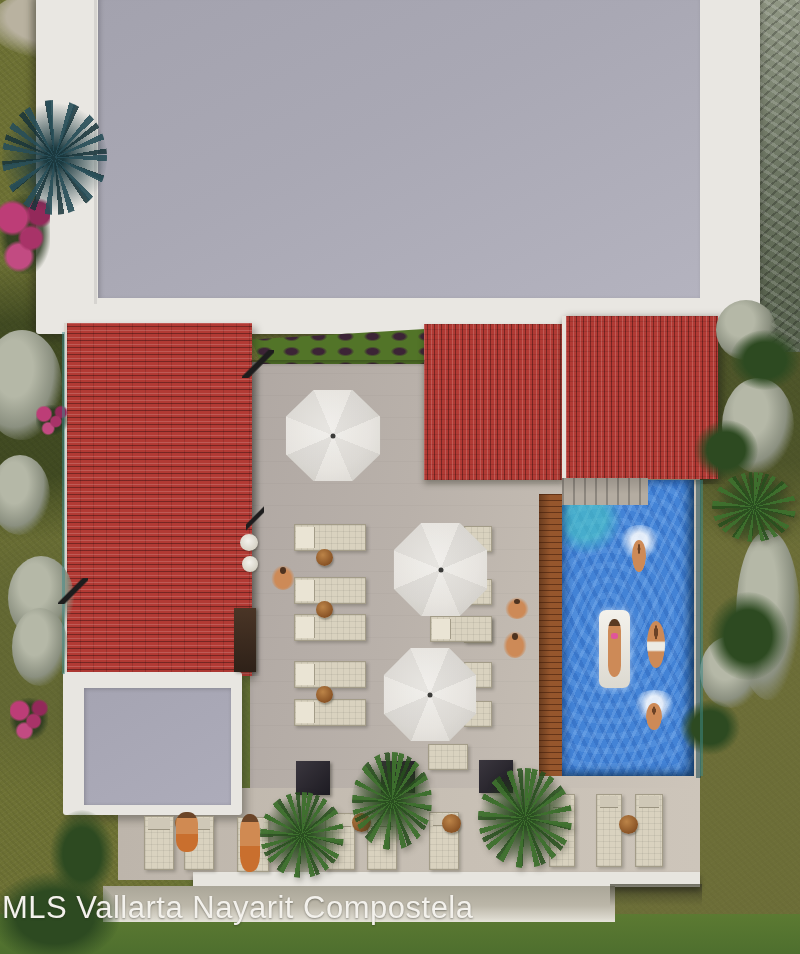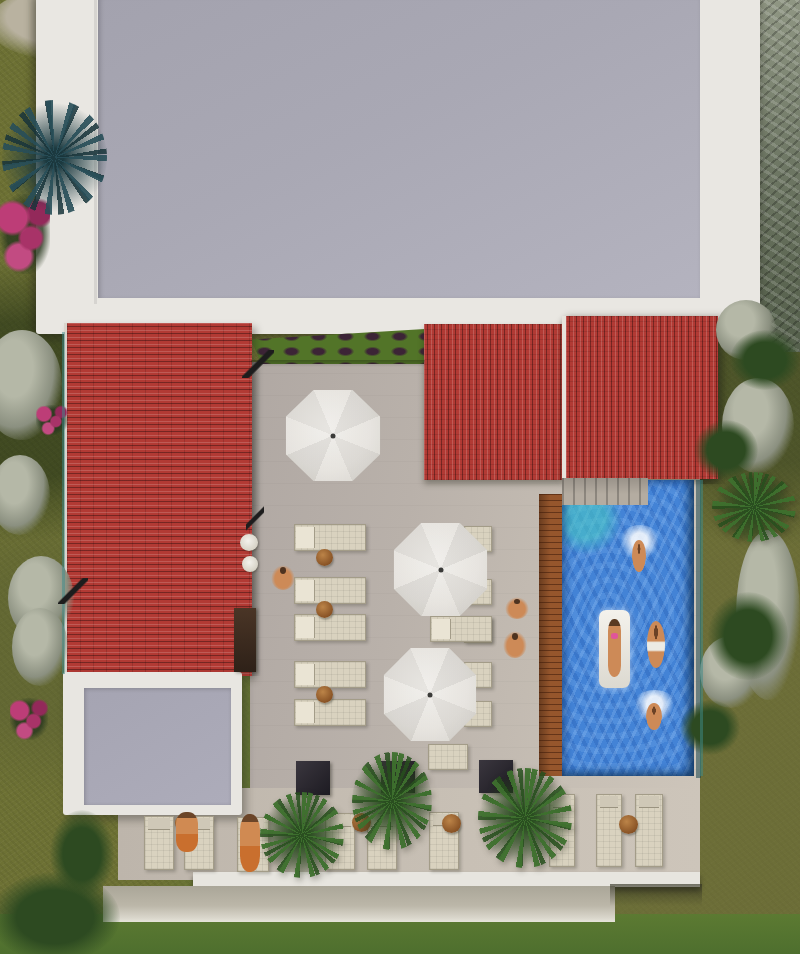--- a/index.html
+++ b/index.html
@@ -265,13 +265,14 @@
       <div class="obj person" style="left: 505px; top: 597px; width: 24px; height: 22px;"></div>
       <div class="obj person" style="left: 503px; top: 631px; width: 24px; height: 27px;"></div>
       <div class="obj person-lying" style="left: 176px; top: 812px; width: 22px; height: 40px;"></div>
       <div class="obj person-lying" style="left: 240px; top: 814px; width: 20px; height: 58px;"></div>
       <div class="obj swimmer" style="left: 626px; top: 534px; width: 26px; height: 42px;"></div>
       <div class="obj swimmer-shorts" style="left: 640px; top: 612px; width: 32px; height: 62px;"></div>
       <div class="obj swimmer" style="left: 640px; top: 698px; width: 28px; height: 36px;"></div>
       <div class="obj float" style="left: 599px; top: 610px; width: 31px; height: 78px;"></div>
     </div>
 
+  <div class="watermark">MLS Vallarta Nayarit Compostela</div>
 </div>
 
 </body></html>

